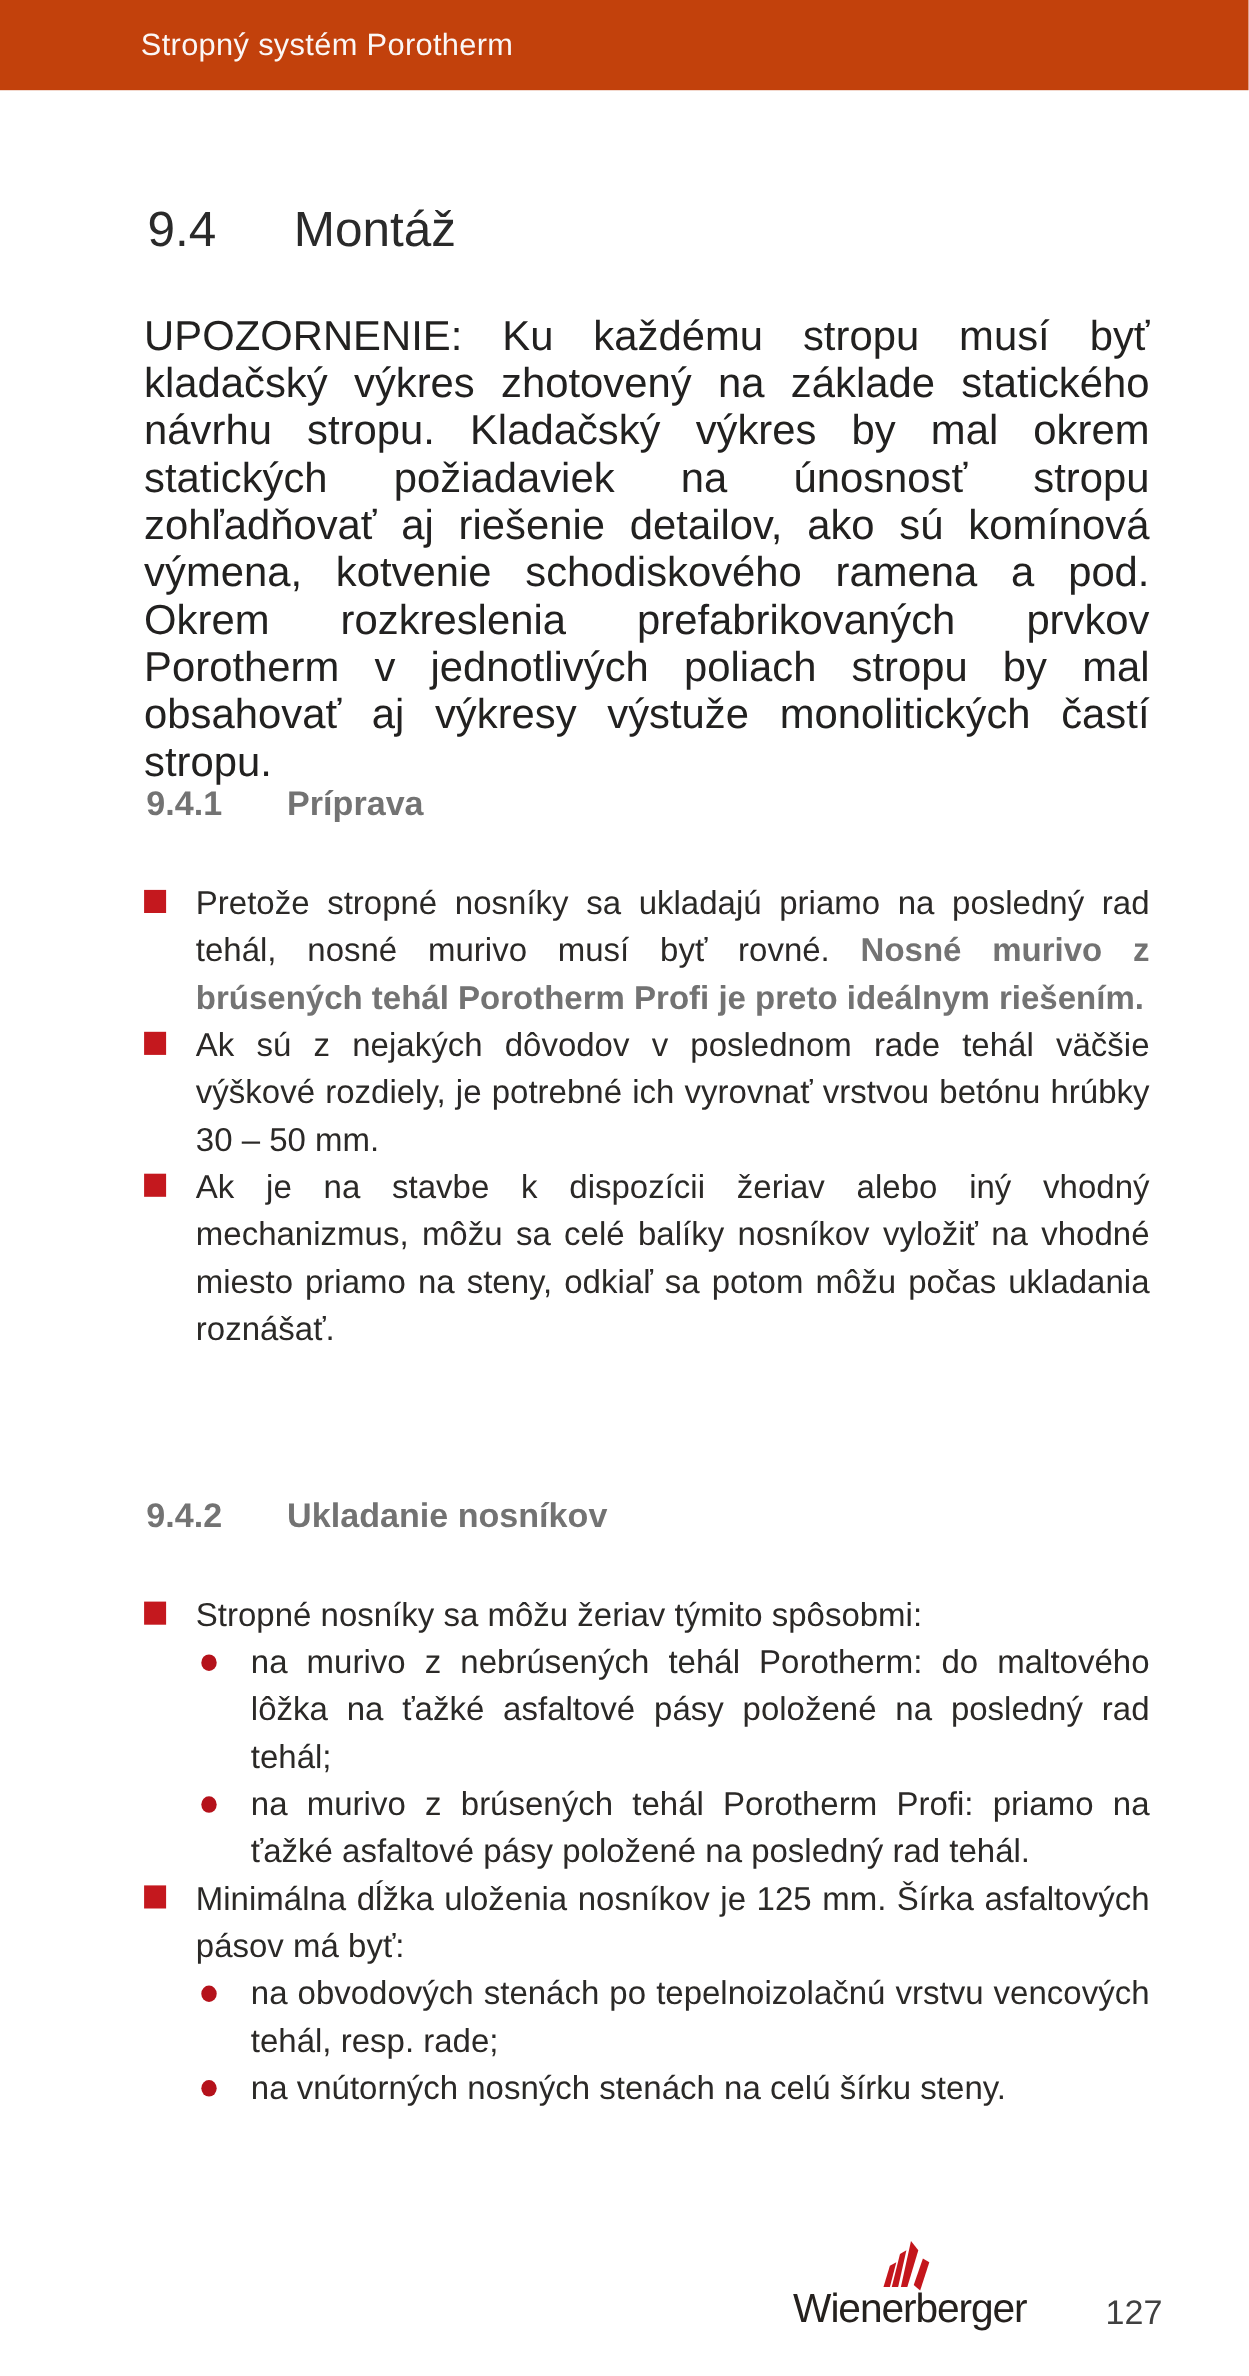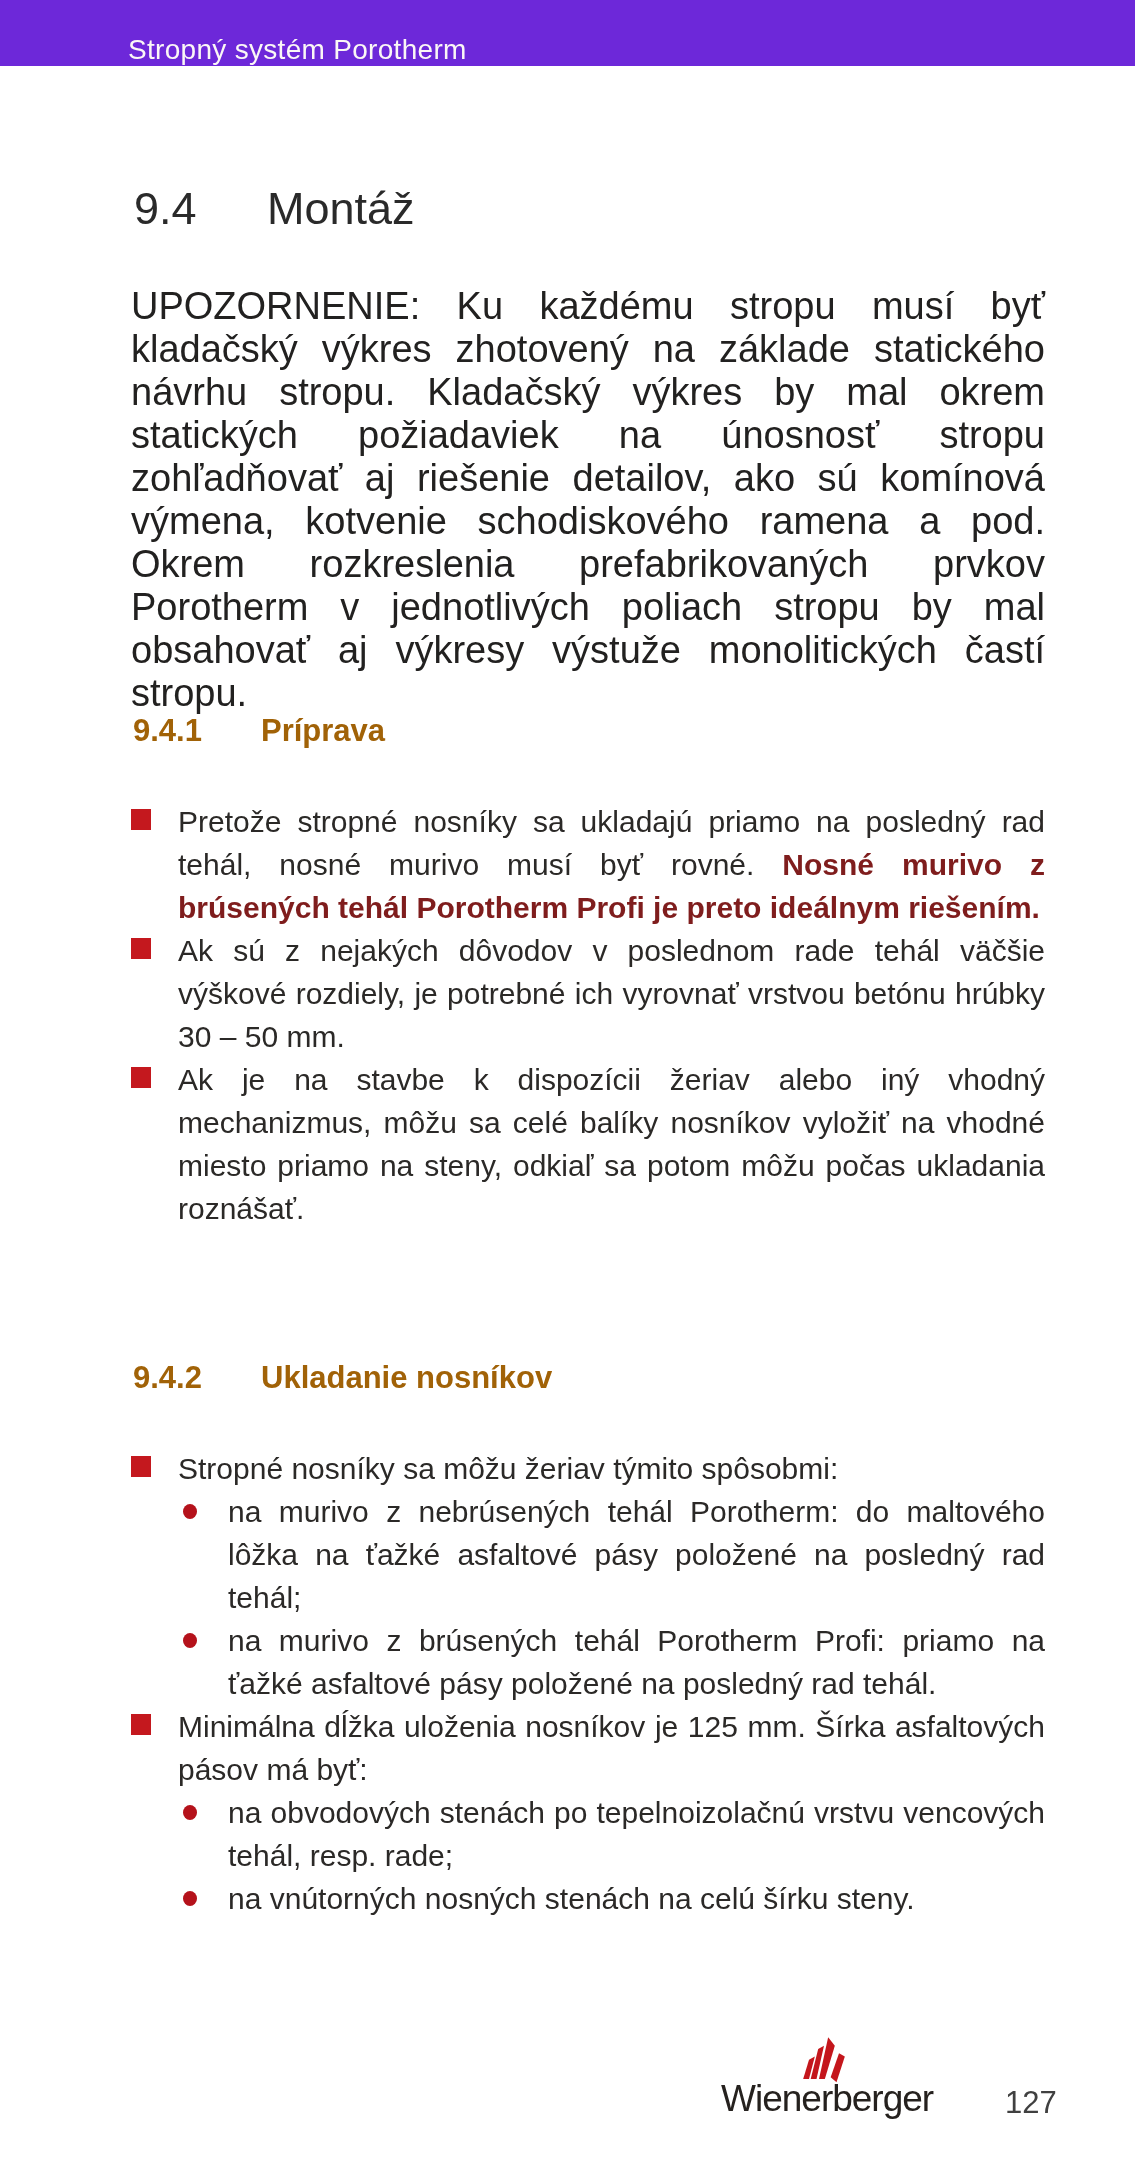--- a/index.html
+++ b/index.html
@@ -6,23 +6,23 @@
   body{
     width:1135px;height:2160px;
     background:#ffffff;
     position:relative;
     overflow:hidden;
     font-family:"Liberation Sans","DejaVu Sans",sans-serif;
     color:#262626;
   }
   
   .header-bar{
-    position:absolute;top:0;left:0;width:1135px;height:66px;
-    background:#6d28d9;
-    display:flex;align-items:flex-end;
+    position:absolute;top:0;left:0;width:1135px;height:82px;
+    background:#c2410c;
+    display:flex;align-items:center;
   }
   .header-title{
     margin-left:128px;
     color:#fbf7f6;
     font-size:28px;
     letter-spacing:.3px;
   }
   
   .doc-title{
     position:absolute;top:183px;left:134px;
@@ -34,42 +34,42 @@
     position:absolute;top:285px;left:131px;width:914px;
     font-size:38px;line-height:43px;
     font-weight:normal;color:#222120;
     text-align:justify;
   }
   
   .subsection{position:absolute;left:131px;width:914px;}
   .sub1{top:712px;}
   .sub2{top:1359px;}
   .sub-heading{
-    font-size:31px;font-weight:bold;color:#a16207;
+    font-size:31px;font-weight:bold;color:#737373;
     line-height:38px;margin:0 0 50px 2px;
   }
   .sub-heading .num{display:inline-block;width:128px;}
   .items{margin:0;padding:0;list-style:none;}
   .item{
     position:relative;
     font-size:30px;line-height:43px;color:#2b2927;
     text-align:justify;
   }
   .item .txt{display:block;}
   .item.square .txt{margin-left:47px;}
   .item.dot .txt{margin-left:97px;}
   .marker-square{
     position:absolute;left:0;top:9px;
     width:20px;height:21px;background:#c4181e;
   }
   .marker-dot{
     position:absolute;left:52px;top:14px;
     width:14px;height:15px;border-radius:50%;background:#b5121b;
   }
-  .item .b{font-weight:bold;color:#7f1d1d;}
+  .item .b{font-weight:bold;color:#737373;}
   
   .footer-logo{position:absolute;left:799px;top:2035px;}
   .brand-wordmark{
     position:absolute;left:721px;top:2078px;
     font-size:37px;font-weight:normal;color:#25211e;
     letter-spacing:-1px;
   }
   .page-number{
     position:absolute;left:1005px;top:2085px;
     font-size:31px;color:#404040;

